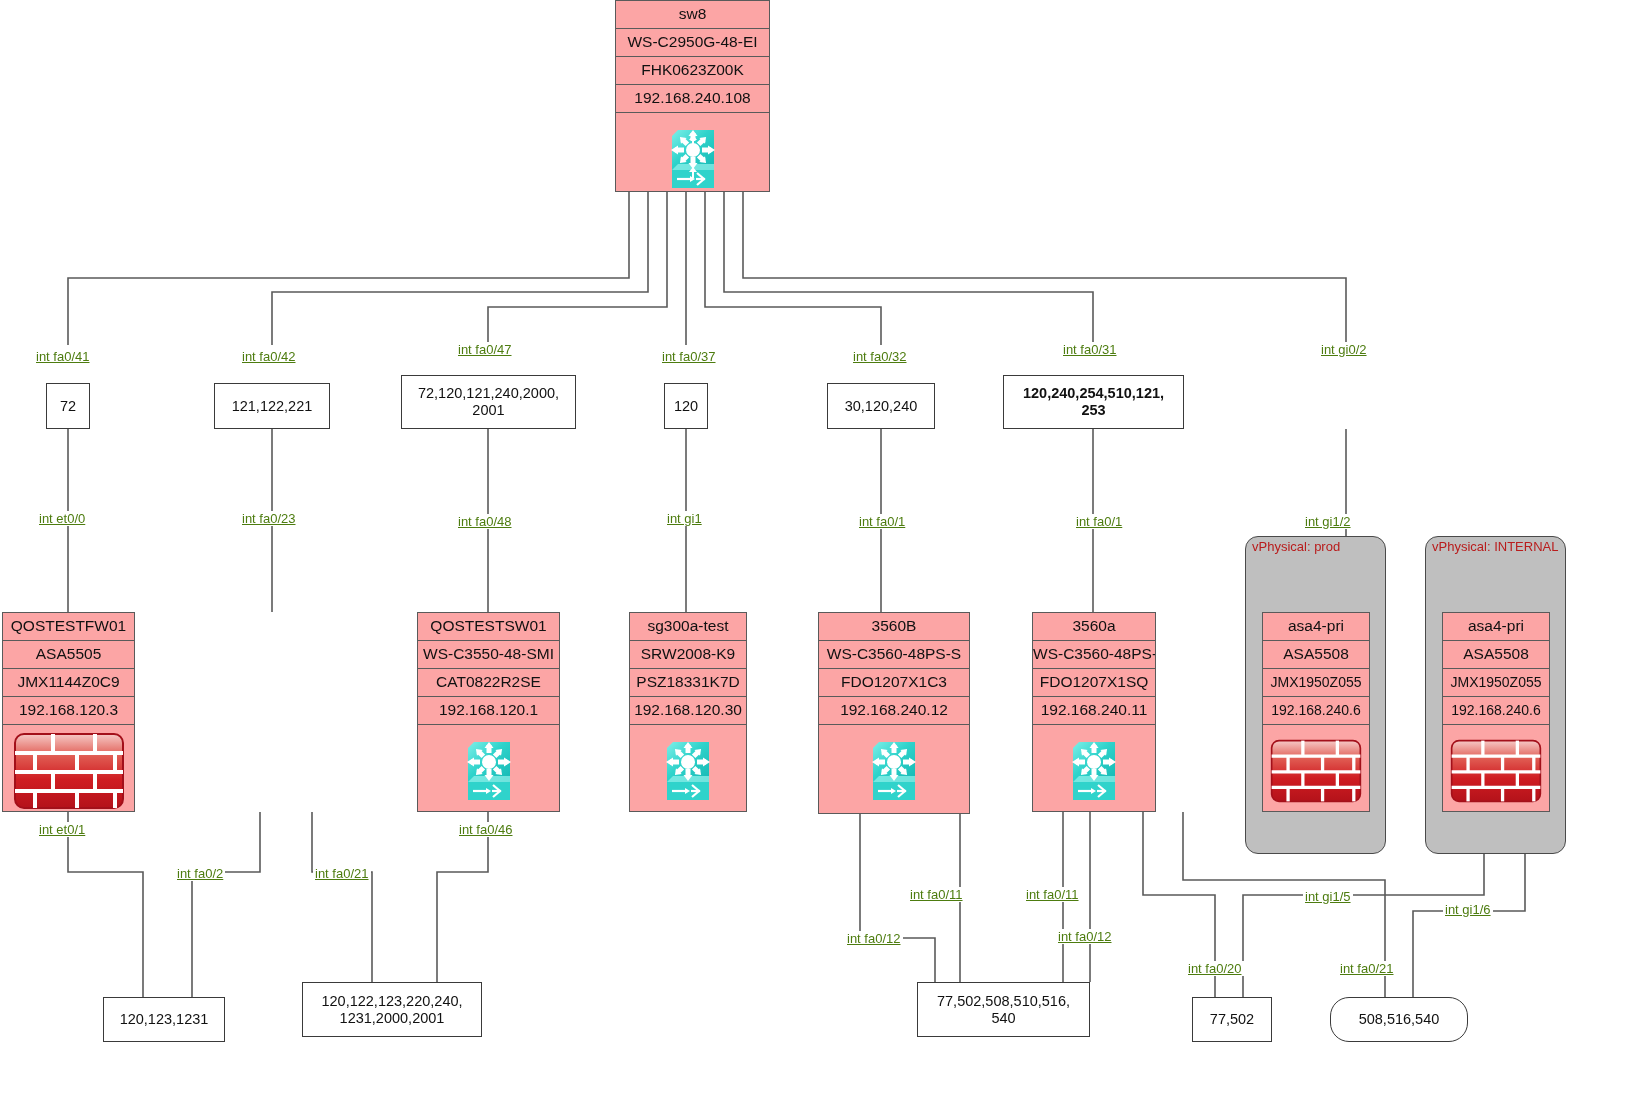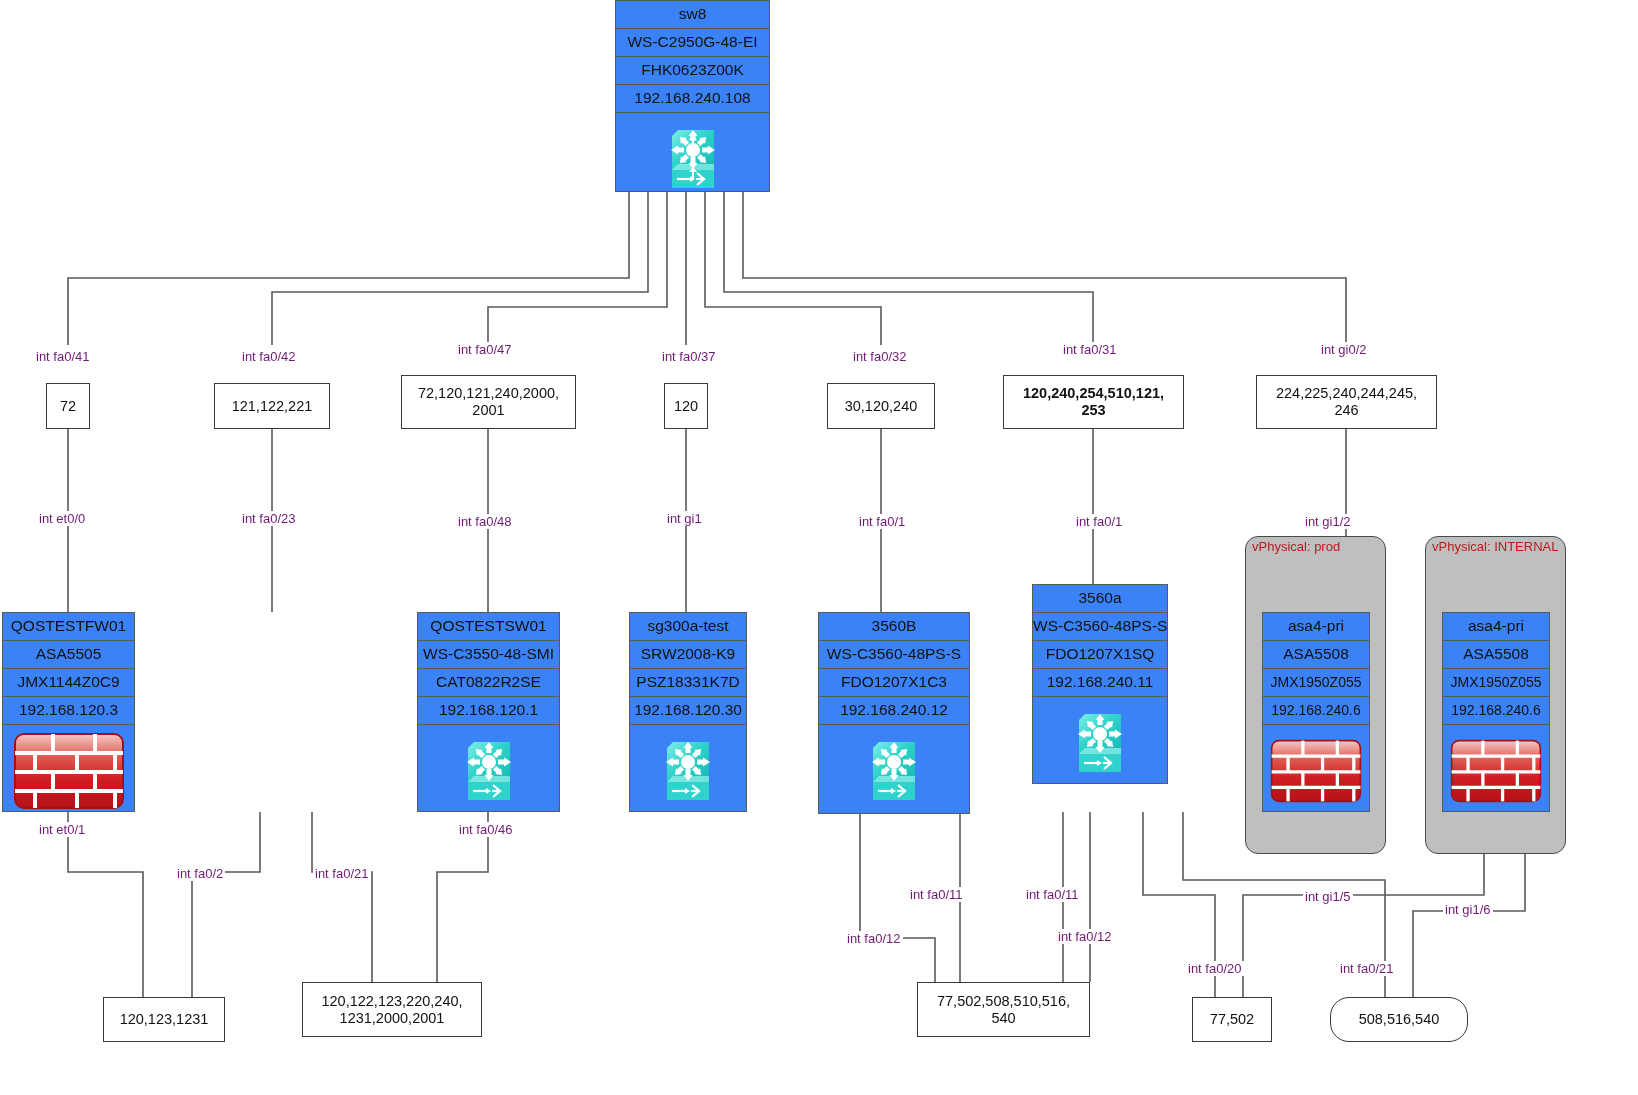--- a/index.html
+++ b/index.html
@@ -2,33 +2,33 @@
 <html><head>
 <meta charset="utf-8">
 <style>
   html,body{margin:0;padding:0;background:#ffffff;}
   body{font-family:"Liberation Sans", sans-serif;}
   #stage{position:relative;width:1638px;height:1095px;overflow:hidden;background:#fff;}
   svg.links{position:absolute;left:0;top:0;width:1638px;height:1095px;pointer-events:none;}
   svg.links path, svg.links line{fill:none;stroke:#5a5a5a;stroke-width:1.6;}
 
   
-  .node{position:absolute;background:#3b82f6;border:1.6px solid #5a5a5a;box-sizing:border-box;}
+  .node{position:absolute;background:#fca5a5;border:1.6px solid #5a5a5a;box-sizing:border-box;}
   .node .row{border-bottom:1.6px solid #5a5a5a;text-align:center;font-size:15.5px;color:#111;
              line-height:26px;height:27px;white-space:nowrap;overflow:hidden;}
   .node .row:last-of-type{border-bottom:none;}
   .node .iconcell{height:92px;display:flex;align-items:center;justify-content:center;}
 
   
   .vbox{position:absolute;background:#fff;border:1.6px solid #3a3a3a;box-sizing:border-box;
         display:flex;align-items:center;justify-content:center;text-align:center;
         font-size:14.5px;color:#111;line-height:17px;padding:2px 4px;}
 
   
-  .plabel{position:absolute;font-size:13px;color:#701a75;white-space:nowrap;background:#fff;padding:0 2px;}
+  .plabel{position:absolute;font-size:13px;color:#4d7c0f;white-space:nowrap;background:#fff;padding:0 2px;text-decoration:underline;}
 
   
   .vphys{position:absolute;background:#bfbfbf;border:1.6px solid #4a4a4a;border-radius:13px;box-sizing:border-box;}
   .vphys .vtitle{position:absolute;top:2px;left:6px;font-size:13px;color:#b91c1c;white-space:nowrap;}
 
   
   .sw-ico{width:54px;height:66px;position:relative;}
   .fw-ico{width:112px;height:78px;position:relative;}
 </style>
 </head>
@@ -140,22 +140,20 @@
   <div class="plabel" style="left:1319px;top:342px;">int gi0/2</div>
 
   <div class="vbox" style="left:46px;top:383px;width:44px;height:46px;">72</div>
   <div class="vbox" style="left:214px;top:383px;width:116px;height:46px;">121,122,221</div>
   <div class="vbox" style="left:401px;top:375px;width:175px;height:54px;white-space:pre-line;">72,120,121,240,2000,
 2001</div>
   <div class="vbox" style="left:664px;top:383px;width:44px;height:46px;">120</div>
   <div class="vbox" style="left:827px;top:383px;width:108px;height:46px;">30,120,240</div>
   <div class="vbox" style="left:1003px;top:375px;width:181px;height:54px;white-space:pre-line;font-weight:bold;">120,240,254,510,121,
 253</div>
-  <div class="vbox" style="left:1256px;top:375px;width:181px;height:54px;white-space:pre-line;">224,225,240,244,245,
-246</div>
 
   <div class="plabel" style="left:37px;top:511px;">int et0/0</div>
   <div class="plabel" style="left:240px;top:511px;">int fa0/23</div>
   <div class="plabel" style="left:456px;top:514px;">int fa0/48</div>
   <div class="plabel" style="left:665px;top:511px;">int gi1</div>
   <div class="plabel" style="left:857px;top:514px;">int fa0/1</div>
   <div class="plabel" style="left:1074px;top:514px;">int fa0/1</div>
   <div class="plabel" style="left:1303px;top:514px;">int gi1/2</div>
 
   <div class="vphys" style="left:1245px;top:536px;width:141px;height:318px;">
@@ -230,21 +228,21 @@
     <div class="row">WS-C3560-48PS-S</div>
     <div class="row">FDO1207X1C3</div>
     <div class="row">192.168.240.12</div>
     <div class="iconcell">
       <svg class="sw-ico" viewBox="0 0 54 66">
           <use href="#swicon"></use>
         </svg>
     </div>
   </div>
 
-  <div class="node" style="left:1032px;top:584px;width:136px;height:200px;">
+  <div class="node" style="left:1032px;top:612px;width:124px;height:200px;">
     <div class="row">3560a</div>
     <div class="row">WS-C3560-48PS-S</div>
     <div class="row">FDO1207X1SQ</div>
     <div class="row">192.168.240.11</div>
     <div class="iconcell">
       <svg class="sw-ico" viewBox="0 0 54 66">
           <use href="#swicon"></use>
         </svg>
     </div>
   </div>

